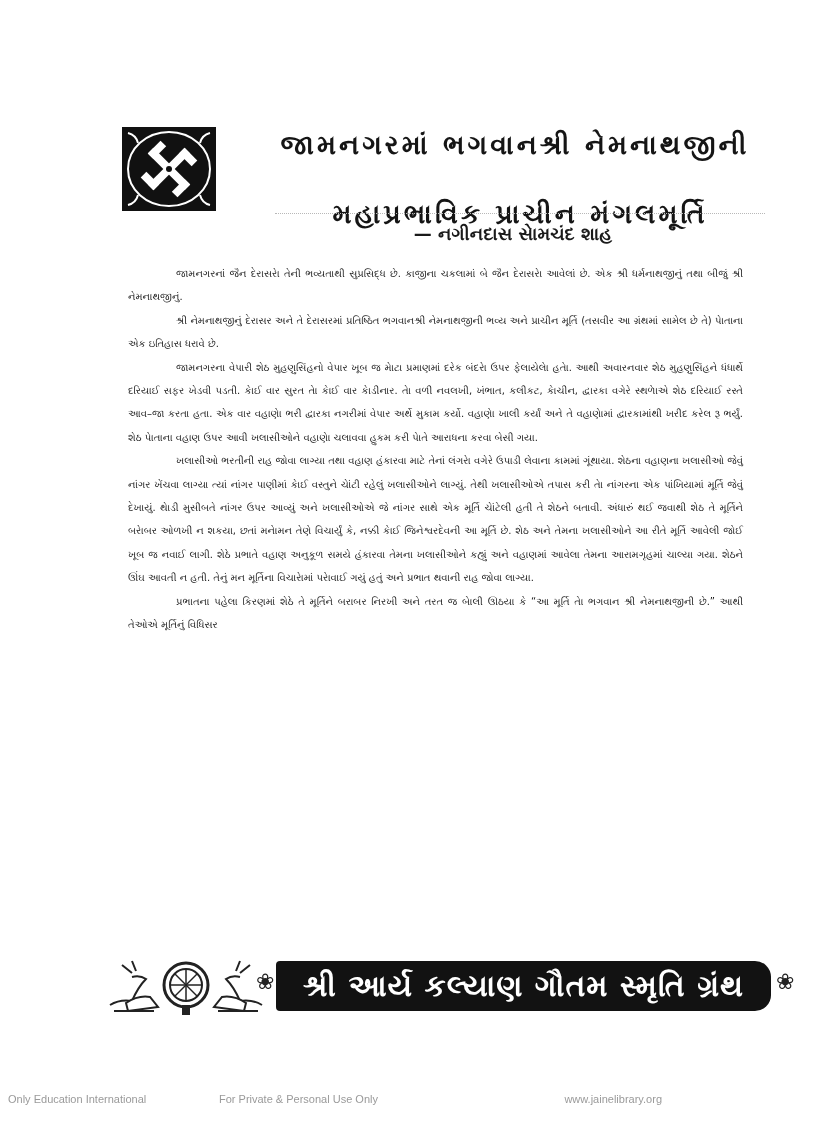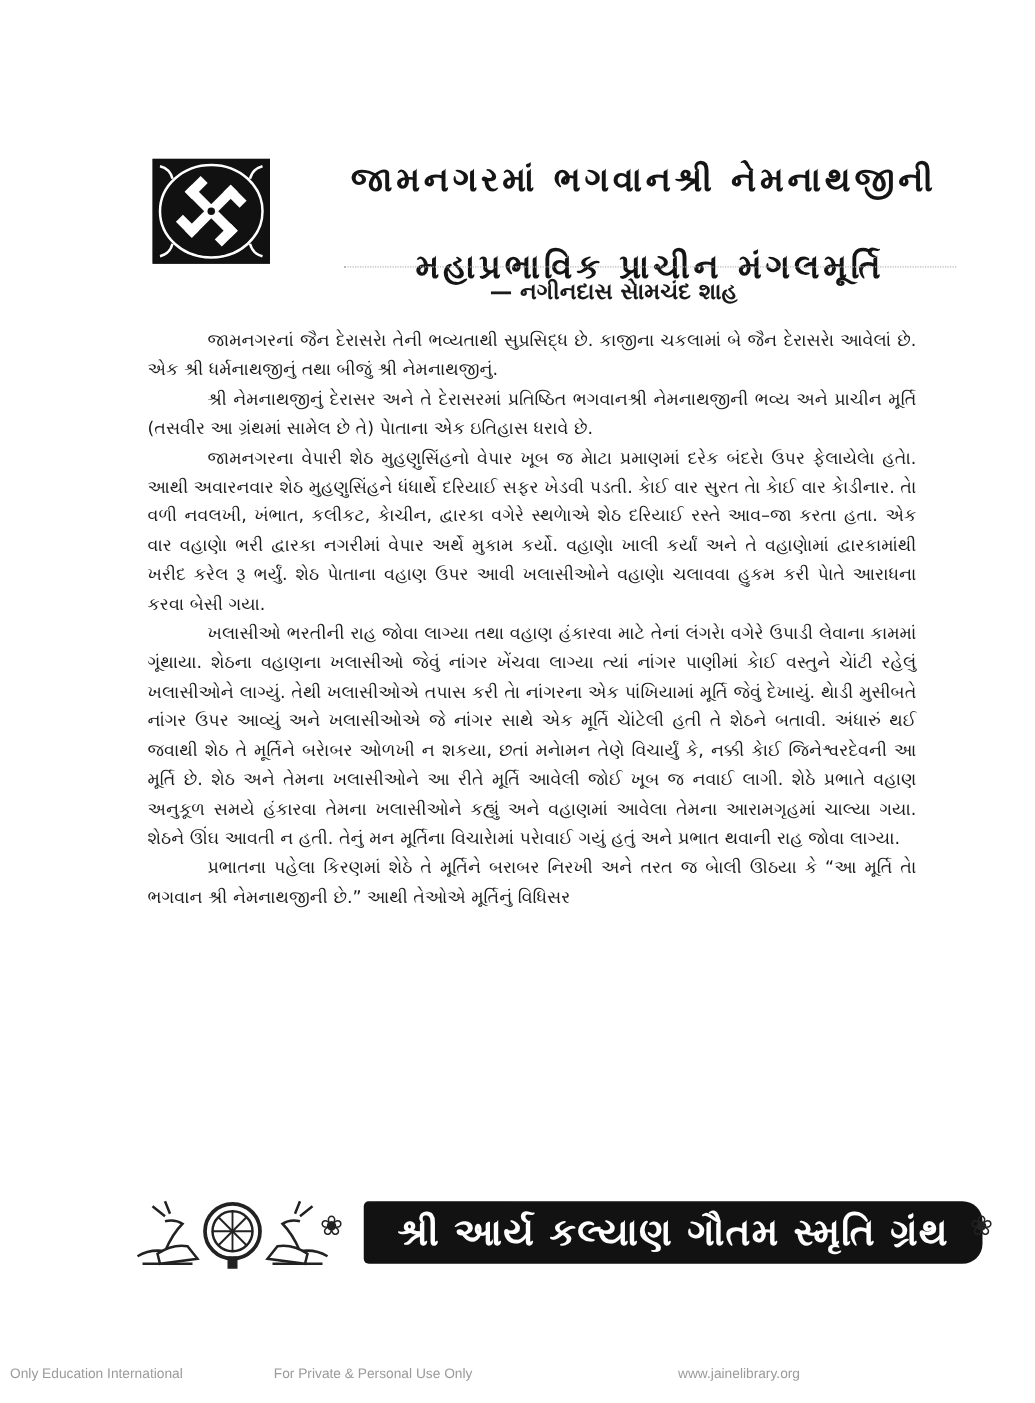--- a/index.html
+++ b/index.html
@@ -11,21 +11,21 @@
       width: 828px;
       height: 1122px;
       position: relative;
       overflow: hidden;
       font-family: "DejaVu Sans", sans-serif;
       color: #1a1a1a;
     }
     .page {
       position: absolute;
       left: 0; top: 0;
-      width: 656px; height: 1122px;
+      width: 656px; height: 1122px; padding-left: 22px;
     }
     
     .emblem {
       position: absolute;
       left: 122px; top: 127px;
       width: 94px; height: 84px;
       background: #111;
     }
     .emblem svg { display: block; }
     .title-block {
@@ -56,23 +56,23 @@
       right: 66px; top: 223px;
       font-size: 18px;
       font-weight: bold;
       color: #1a1a1a;
       white-space: nowrap;
     }
 
     
     .body-text {
       position: absolute;
-      left: 118px; top: 262px;
+      left: 128px; top: 262px;
       width: 615px;
-      font-size: 14px;
+      font-size: 10px;
       line-height: 23.4px;
       color: #1b1b1b;
       text-align: justify;
     }
     .para {
       margin: 0;
       text-indent: 48px;
     }
 
     
@@ -88,21 +88,20 @@
     }
     .banner-bar {
       position: absolute;
       left: 170px; top: 6px;
       width: 495px; height: 50px;
       background: #121212;
       border-radius: 4px 16px 16px 4px;
       display: flex;
       align-items: center;
       justify-content: center;
-      margin-left: 15px;
     }
     .banner-title {
       color: #ffffff;
       font-size: 30px;
       font-weight: bold;
       letter-spacing: 1px;
       white-space: nowrap;
     }
     .banner-flower-left, .banner-flower-right {
       position: absolute;

